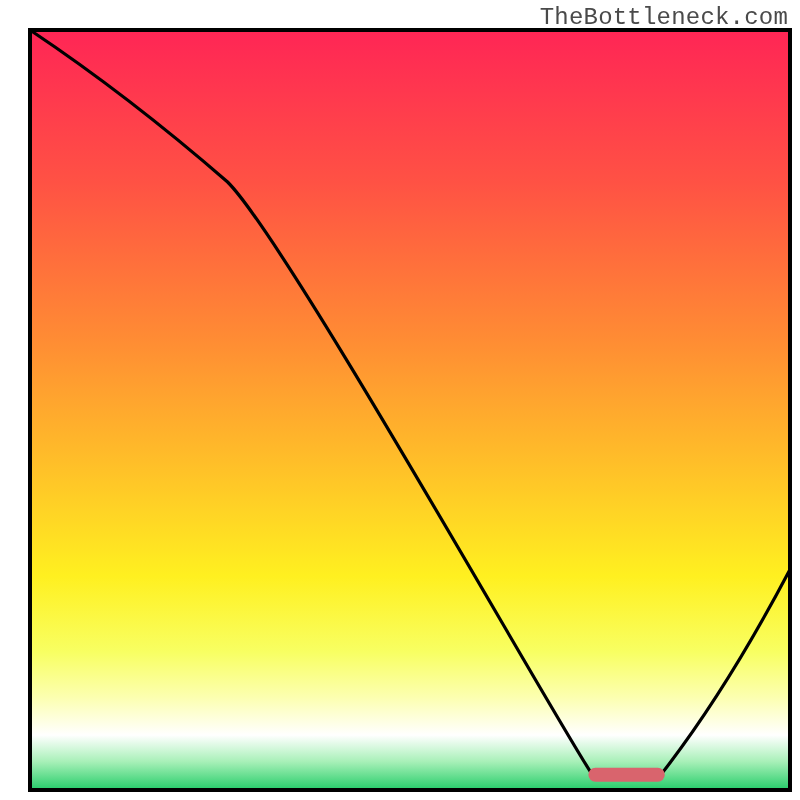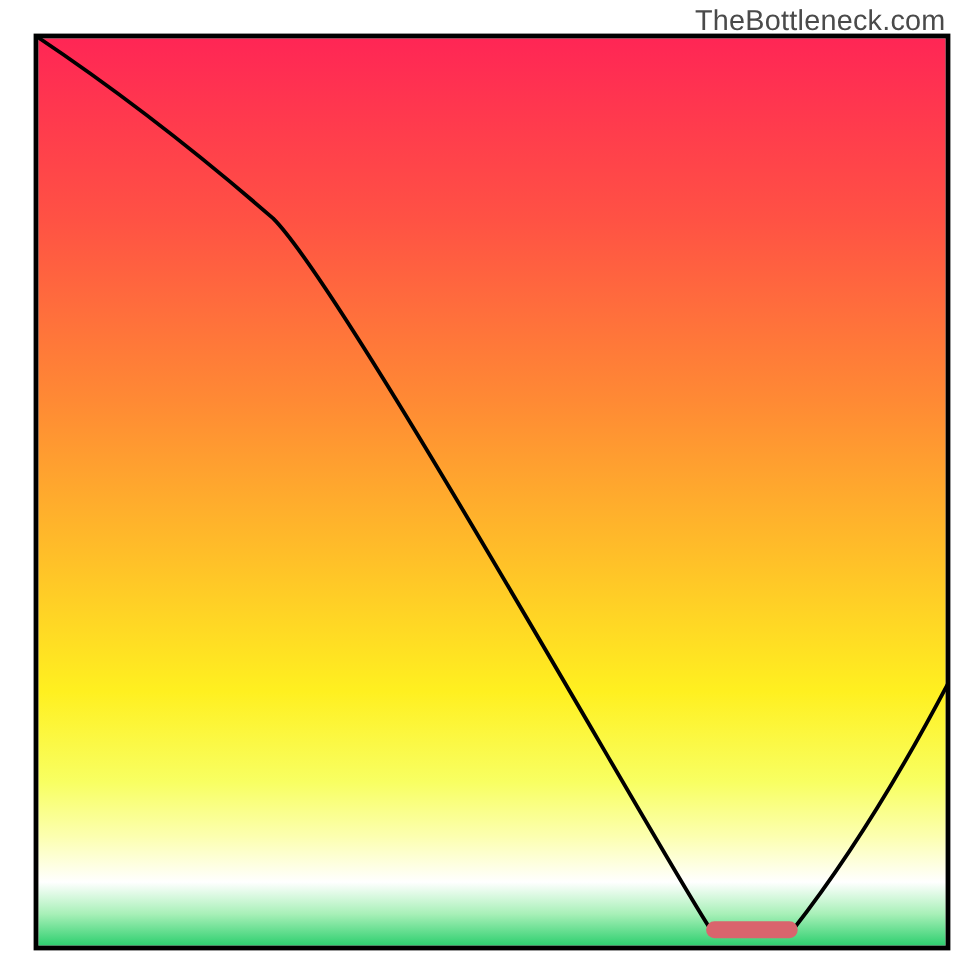--- a/index.html
+++ b/index.html
@@ -7,20 +7,21 @@
     padding: 0;
     width: 800px;
     height: 800px;
     background: #ffffff;
     font-family: Arial, Helvetica, sans-serif;
   }
   .container {
     position: relative;
     width: 800px;
     height: 672px;
+    font-family: Liberation Mono, monospace;
   }
   .watermark {
     position: absolute;
     top: 4px;
     right: 12px;
     color: #4a4a4a;
     font-size: 24px;
     font-weight: 500;
     letter-spacing: 0.2px;
   }

